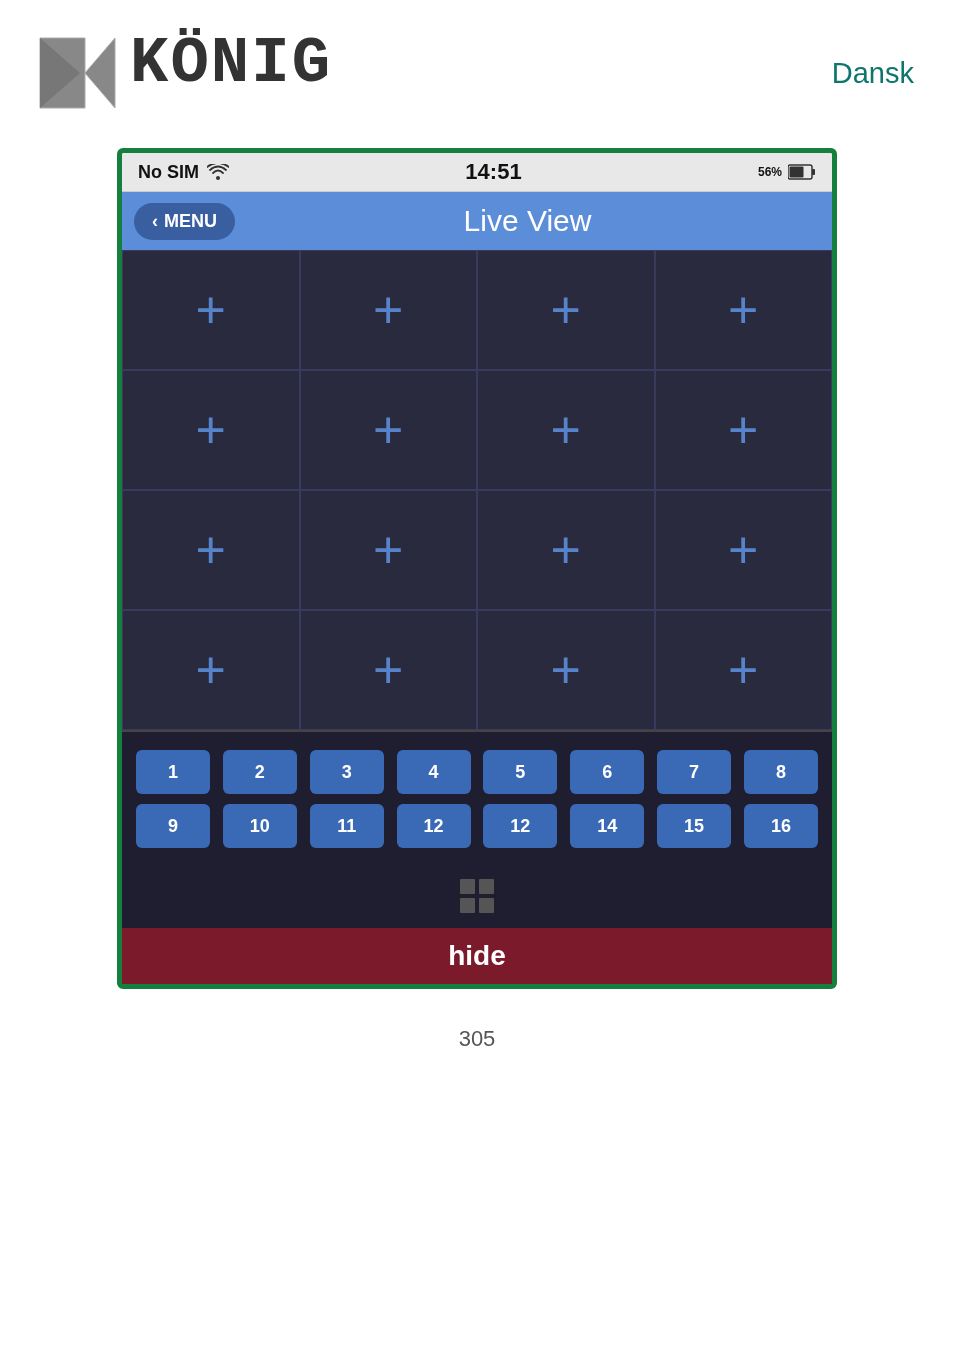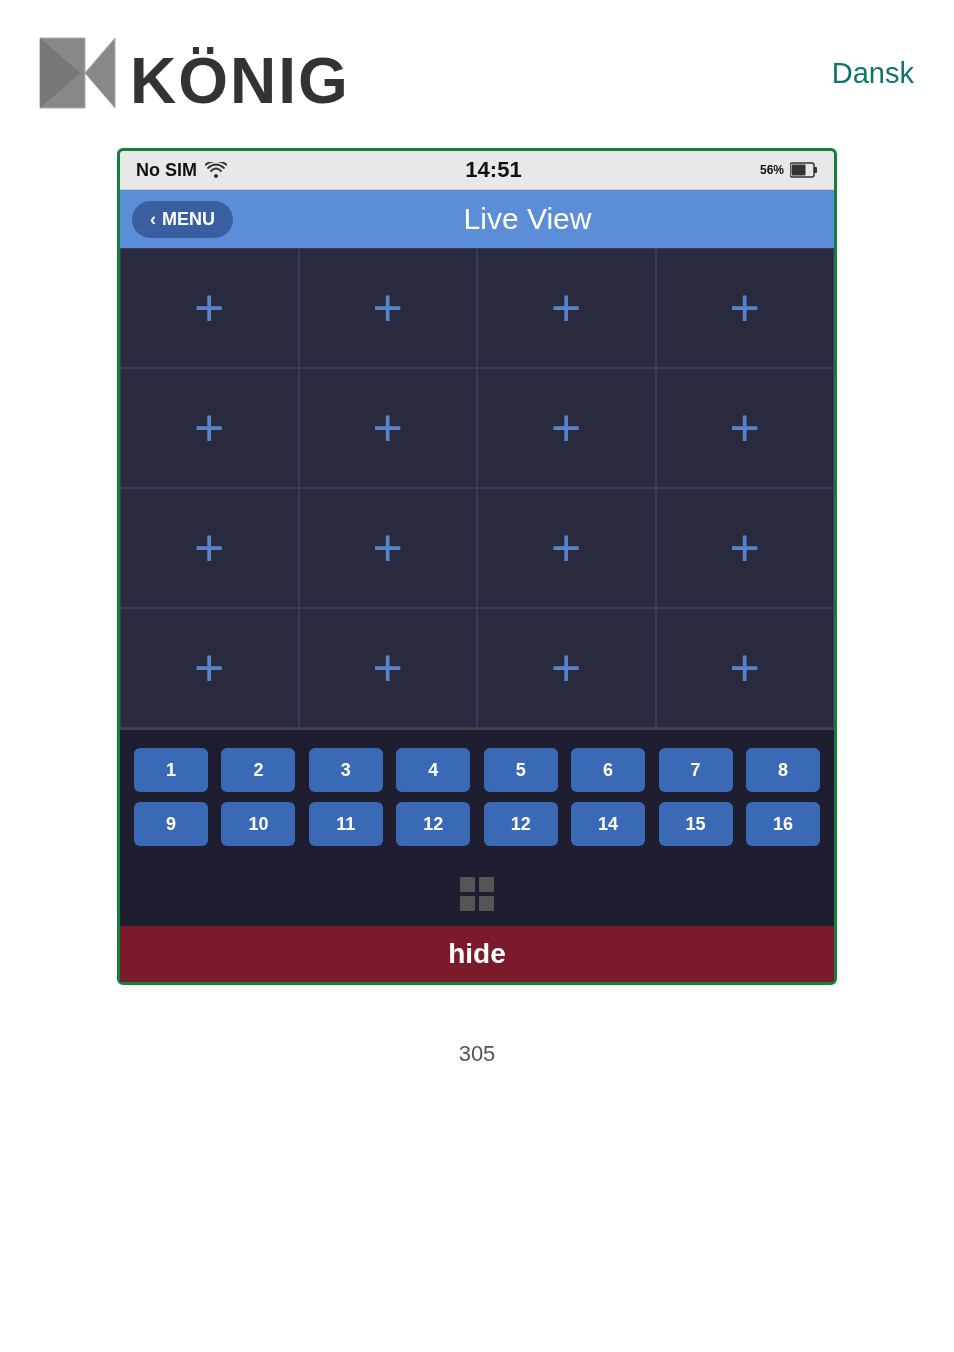--- a/index.html
+++ b/index.html
@@ -17,21 +17,22 @@
     .header {
       width: 100%;
       display: flex;
       justify-content: space-between;
       align-items: center;
       padding: 28px 40px 20px 30px;
     }
 
     .logo-container {
       display: flex;
-      align-items: flex-end;
+      align-items: flex-start;
+      font-family: Liberation Mono, monospace;
     }
 
     .logo-icon {
       width: 90px;
       height: 90px;
       margin-right: 10px;
     }
 
     .logo-text {
       font-size: 64px;
@@ -43,21 +44,21 @@
 
     .lang-label {
       font-size: 29px;
       color: #0f766e;
     }
 
     
     .phone-frame {
       width: 720px;
       background: #1a1a2e;
-      border: 3px solid #15803d;
+      border: 5px solid #15803d;
       border-radius: 6px;
       overflow: hidden;
       margin-top: 10px;
     }
 
     
     .status-bar {
       background: #e8e8e8;
       display: flex;
       justify-content: space-between;
@@ -205,21 +206,21 @@
       font-size: 28px;
       font-weight: 700;
       text-align: center;
       padding: 12px;
       cursor: pointer;
       width: 100%;
     }
 
     
     .page-number {
-      margin-top: 56px;
+      margin-top: 37px;
       font-size: 22px;
       color: #555;
     }
 
     
     .grid-2x2 {
       width: 36px;
       height: 36px;
     }
   </style>

